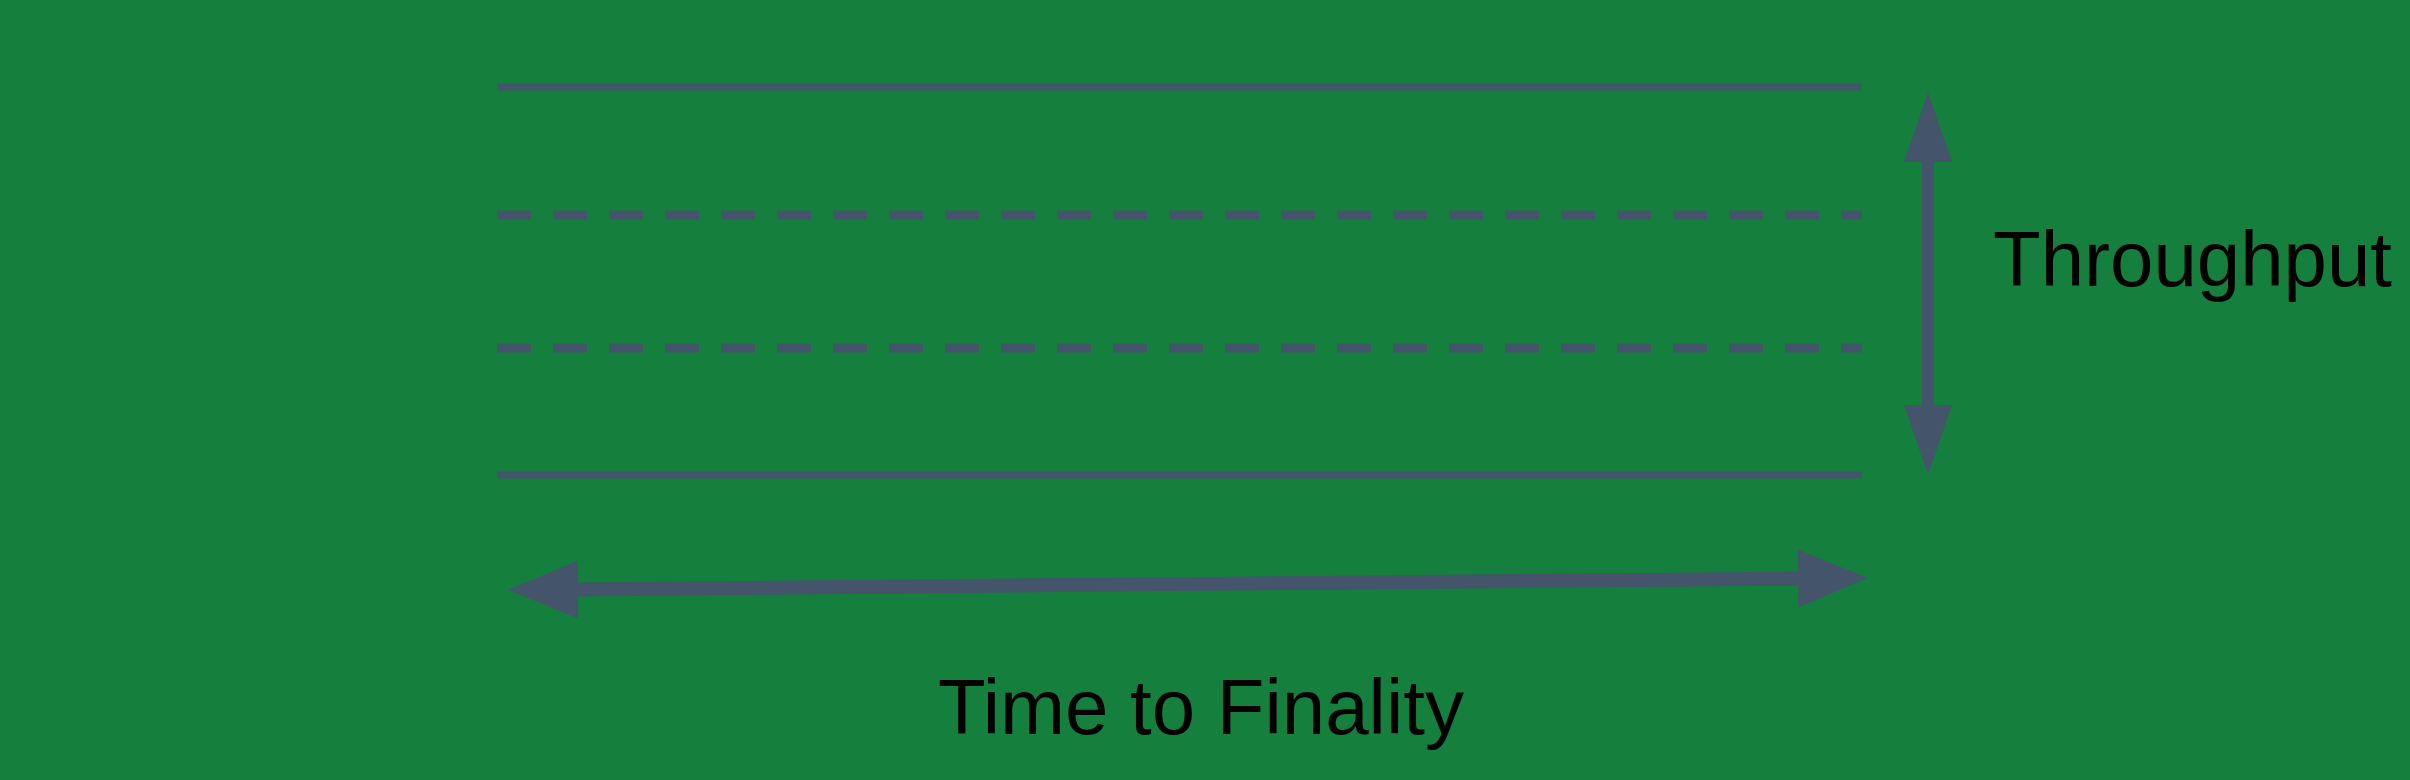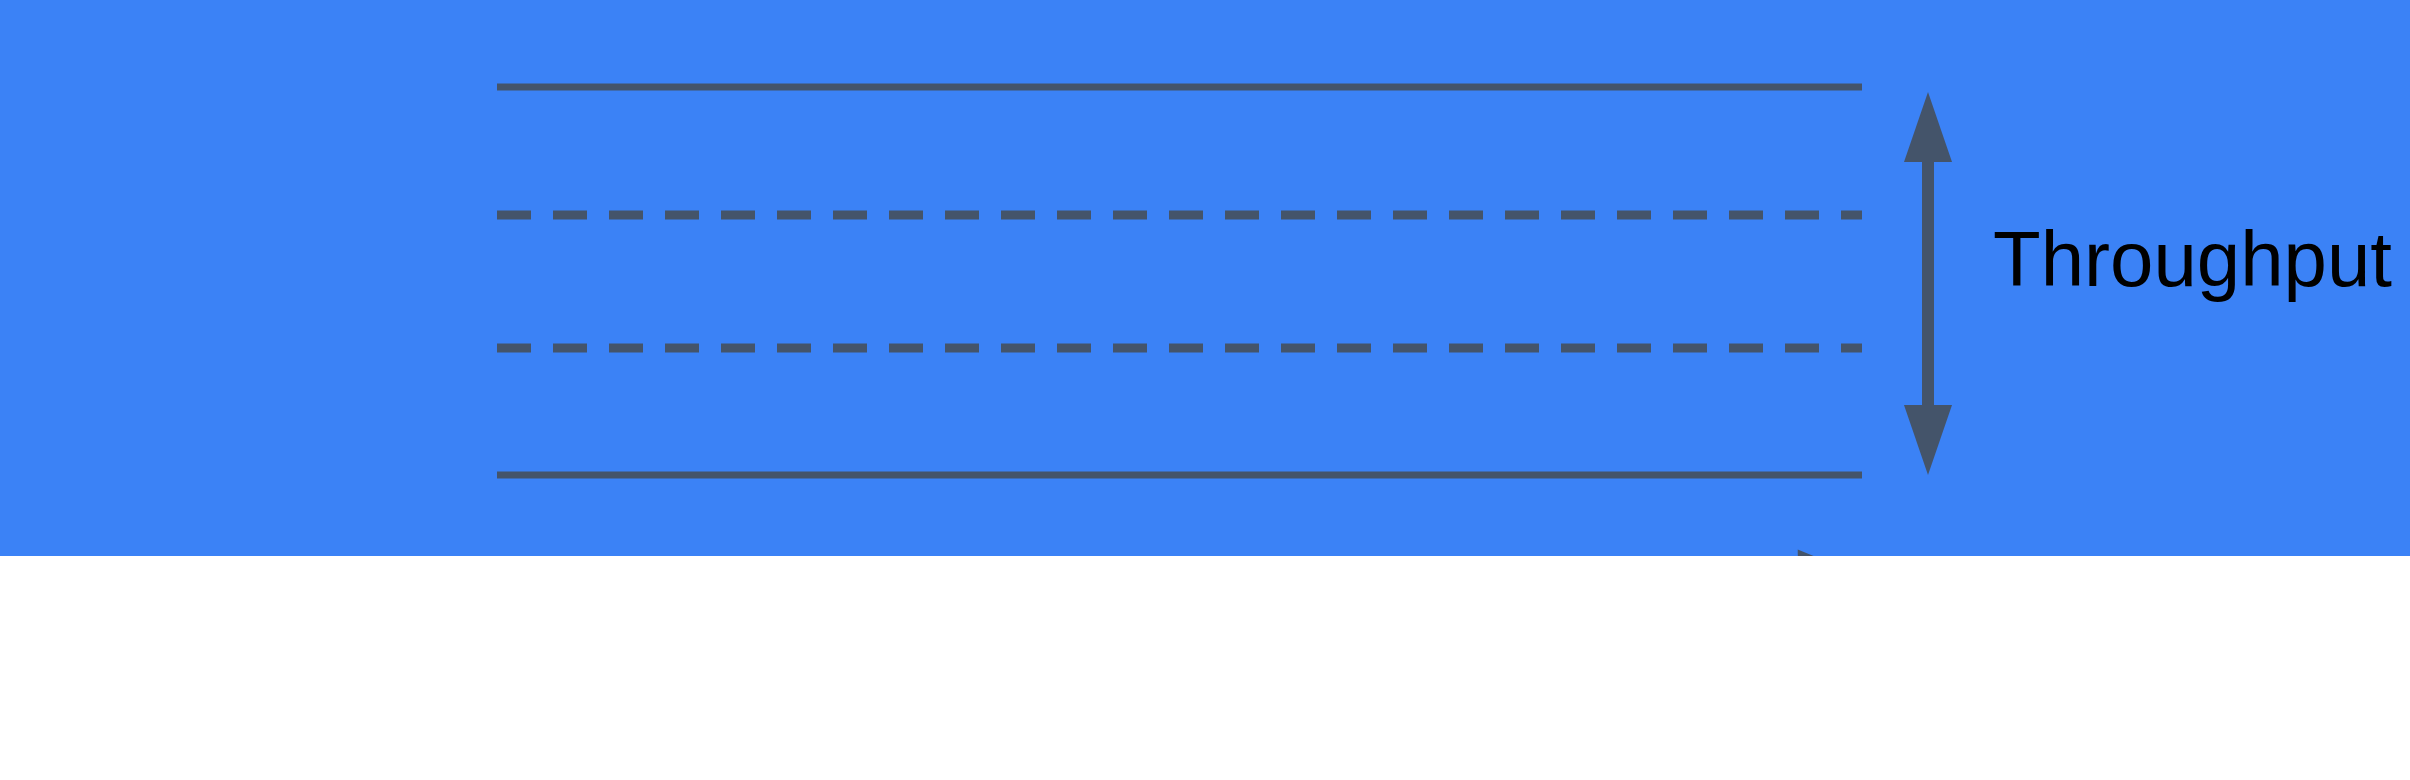--- a/index.html
+++ b/index.html
@@ -41,21 +41,21 @@
     top: 220px;
   }
   #time-to-finality-label {
     left: 938px;
     top: 668px;
   }
 </style>
 </head>
 <body>
 
-<div id="canvas" style="width: 2410px; height: 556px; background: #3b82f6;">
+<div id="canvas" style="width: 2410px; height: 780px; background: #15803d;">
 
   <svg id="diagram-svg" viewBox="0 0 2410 780" xmlns="http://www.w3.org/2000/svg" style="width: 2410px; height: 780px;">
 
     <g>
       <line id="line-top-solid" x1="497" y1="87" x2="1862" y2="87" stroke="#44546A" stroke-width="7" stroke-linecap="butt"></line>
 
       <line id="line-dashed-upper" x1="497" y1="215" x2="1862" y2="215" stroke="#44546A" stroke-width="9" stroke-linecap="butt" stroke-dasharray="34 22"></line>
 
       <line id="line-dashed-lower" x1="497" y1="348" x2="1862" y2="348" stroke="#44546A" stroke-width="9" stroke-linecap="butt" stroke-dasharray="34 22"></line>
 
@@ -77,14 +77,15 @@
 
       <polygon points="508,590 578.2531476383099,618.3812481563064 577.7414028529008,560.3835058099476" fill="#44546A"></polygon>
 
       <polygon points="1868,578 1798.2585971470992,607.6164941900524 1797.7468523616901,549.6187518436936" fill="#44546A"></polygon>
     </g>
 
   </svg>
 
   <div class="axis-label" id="throughput-label" style="color: rgb(0, 0, 0);">Throughput</div>
 
+  <div class="axis-label" id="time-to-finality-label" style="color: rgb(0, 0, 0);">Time to Finality</div>
 
 </div>
 
 </body></html>

